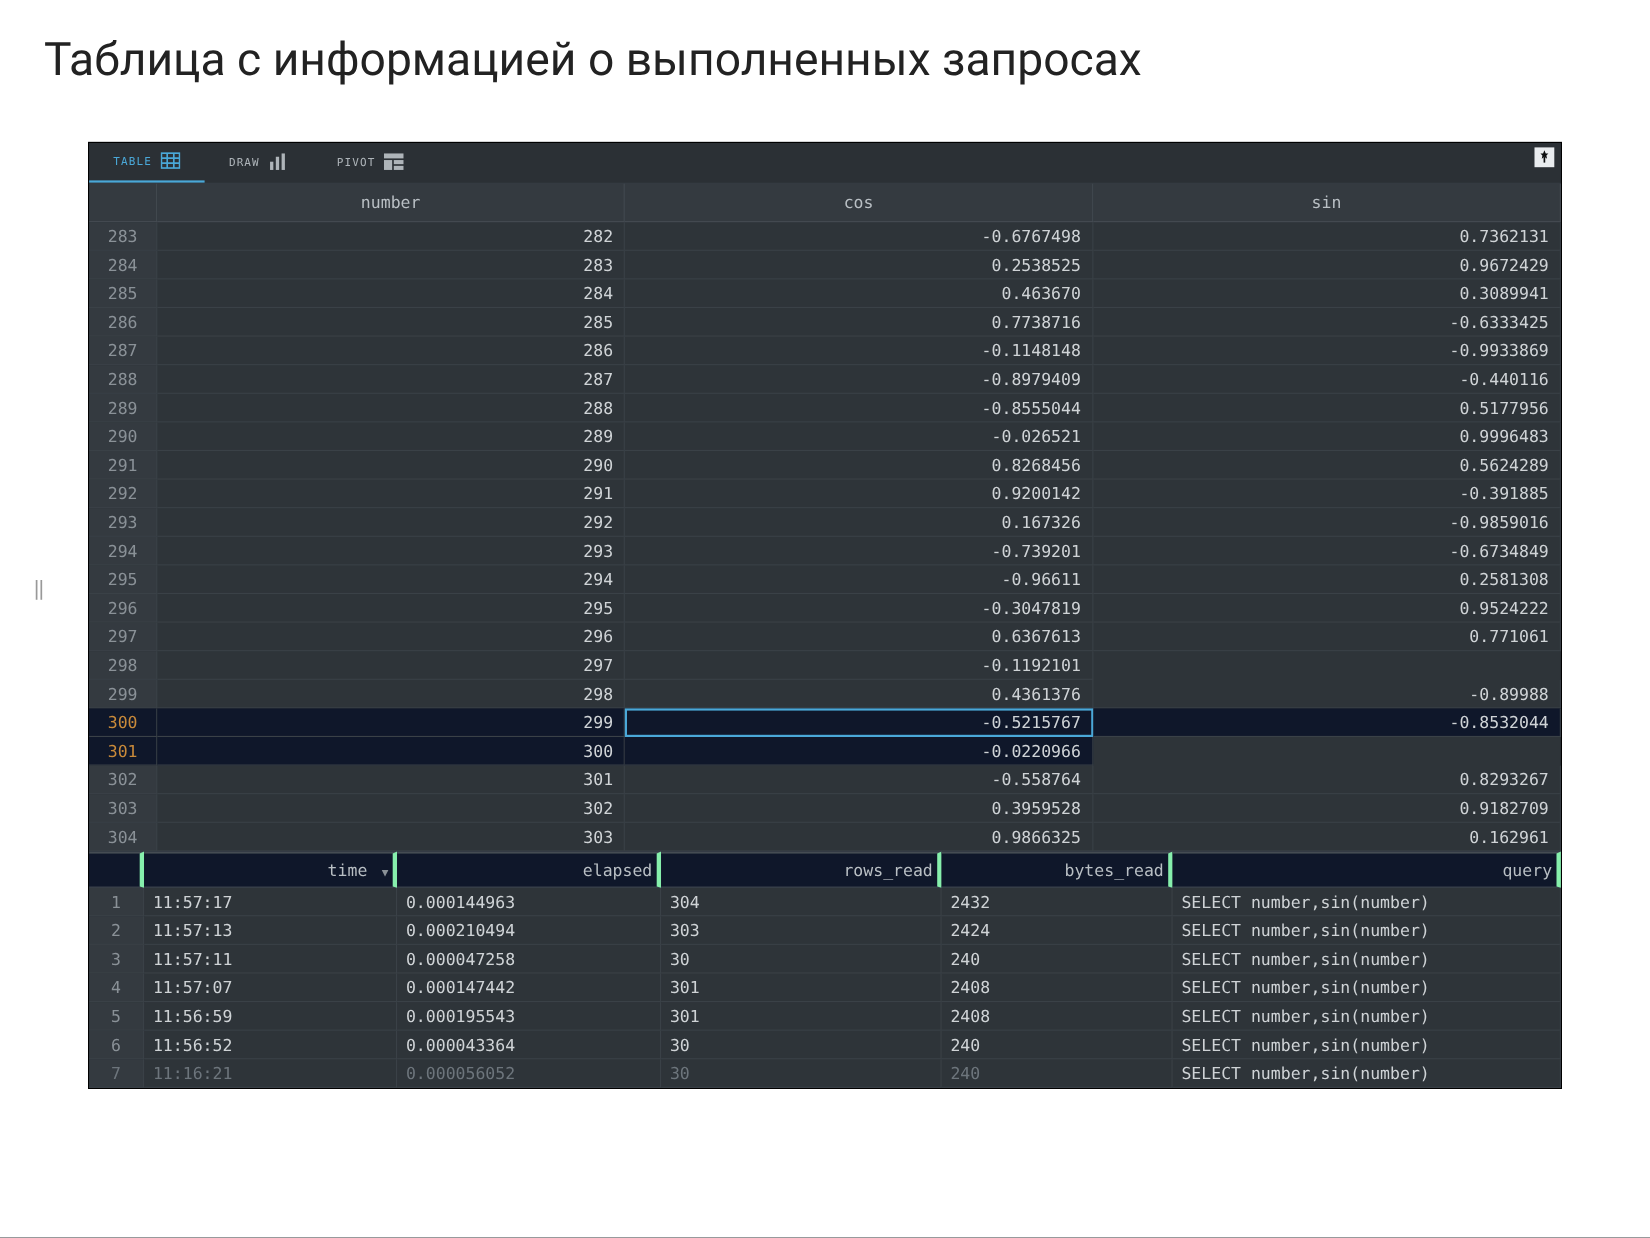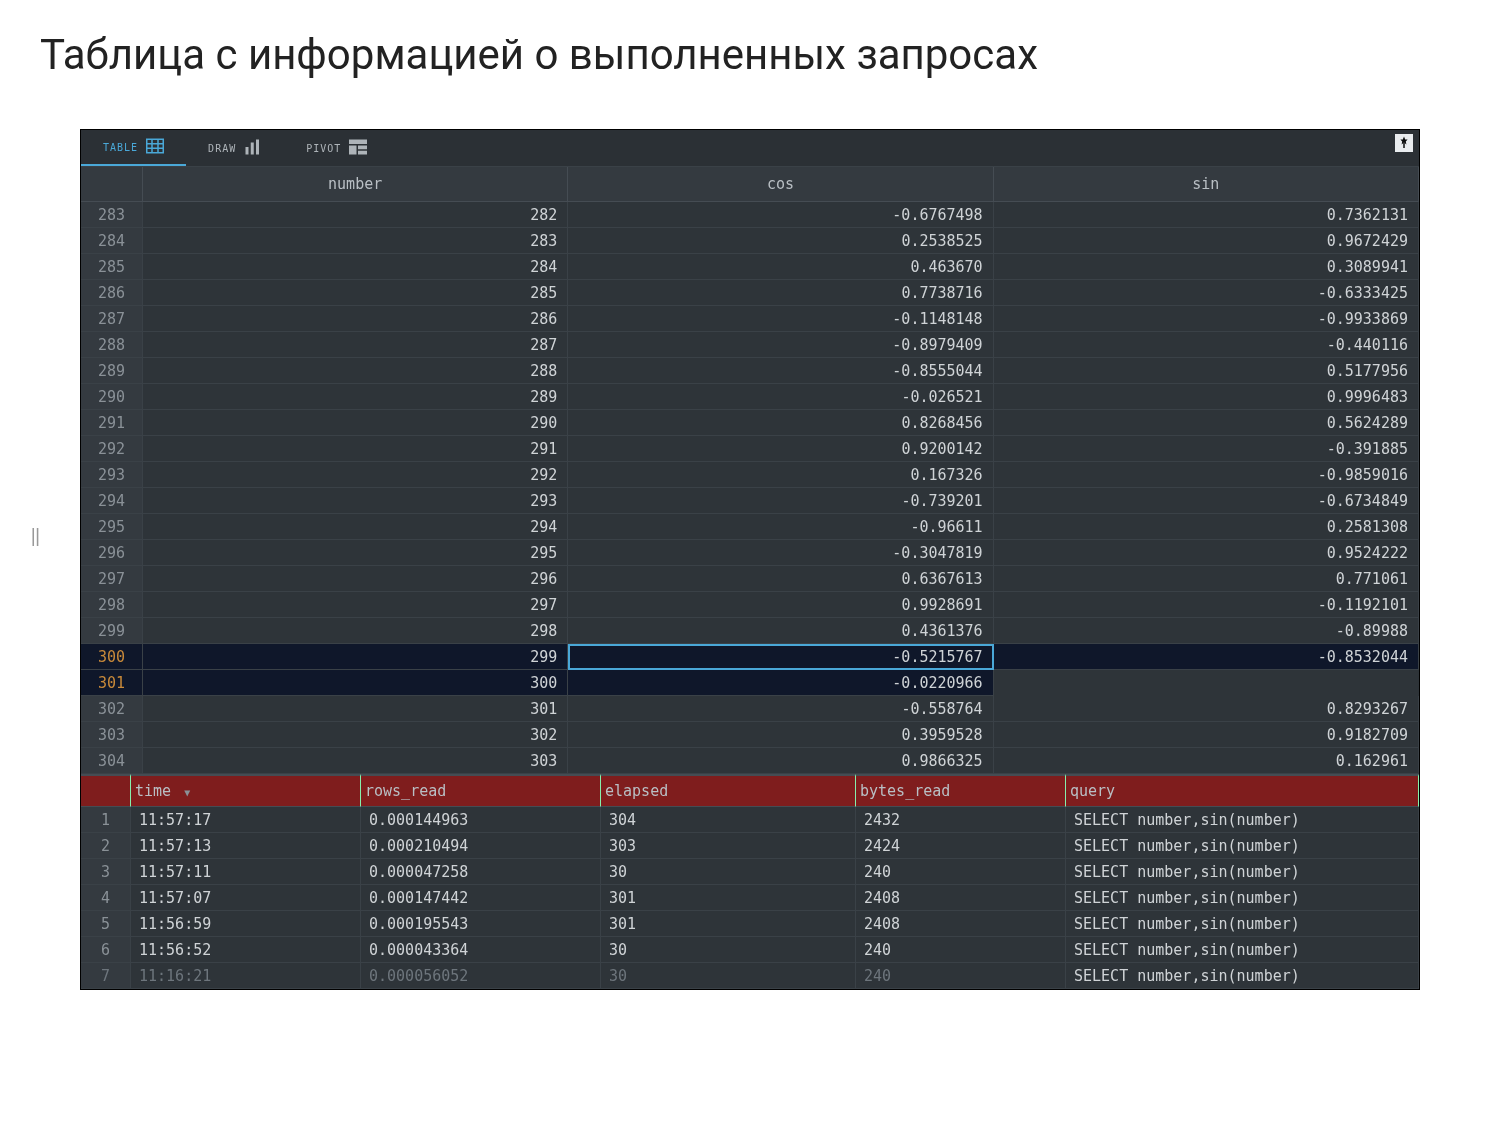--- a/index.html
+++ b/index.html
@@ -97,24 +97,24 @@
     outline-offset: -2px;
     background: #3d444b;
   }
 
   
   .log-header, .log-row {
     display: grid;
     grid-template-columns: 50px 230px 240px 255px 210px 1fr;
   }
   .log-header .cell {
-    background: #7f1d1d;
-    text-align: left;
+    background: #0f172a;
+    text-align: right;
     padding: 6px 4px;
-    border-right: 1px solid #86efac;
+    border-right: 4px solid #86efac;
     border-top: 2px solid #454c53;
     border-bottom: 1px solid #454c53;
     color: #b9bfc4;
     position: relative;
   }
   .sort-ind {
     font-size: 10px;
     margin-left: 4px;
     color: #8a9197;
   }
@@ -293,21 +293,20 @@
         </div>
         <div class="grid-row">
           <div class="cell row-idx">297</div>
           <div class="cell">296</div>
           <div class="cell">0.6367613</div>
           <div class="cell">0.771061</div>
         </div>
         <div class="grid-row">
           <div class="cell row-idx">298</div>
           <div class="cell">297</div>
-          <div class="cell">0.9928691</div>
           <div class="cell">-0.1192101</div>
         </div>
         <div class="grid-row">
           <div class="cell row-idx">299</div>
           <div class="cell">298</div>
           <div class="cell">0.4361376</div>
           <div class="cell">-0.89988</div>
         </div>
         <div class="grid-row sel">
           <div class="cell row-idx">300</div>
@@ -341,22 +340,22 @@
       </div>
   </div>
 
   <div class="log">
     <div class="log-header">
       <div class="cell"></div>
       <div class="cell">
         <span>time</span>
         <span class="sort-ind">▼</span>
       </div>
+      <div class="cell">elapsed</div>
       <div class="cell">rows_read</div>
-      <div class="cell">elapsed</div>
       <div class="cell">bytes_read</div>
       <div class="cell">query</div>
     </div>
     <div id="log-body">
         <div class="log-row">
           <div class="cell row-idx">1</div>
           <div class="cell">11:57:17</div>
           <div class="cell">0.000144963</div>
           <div class="cell">304</div>
           <div class="cell">2432</div>

